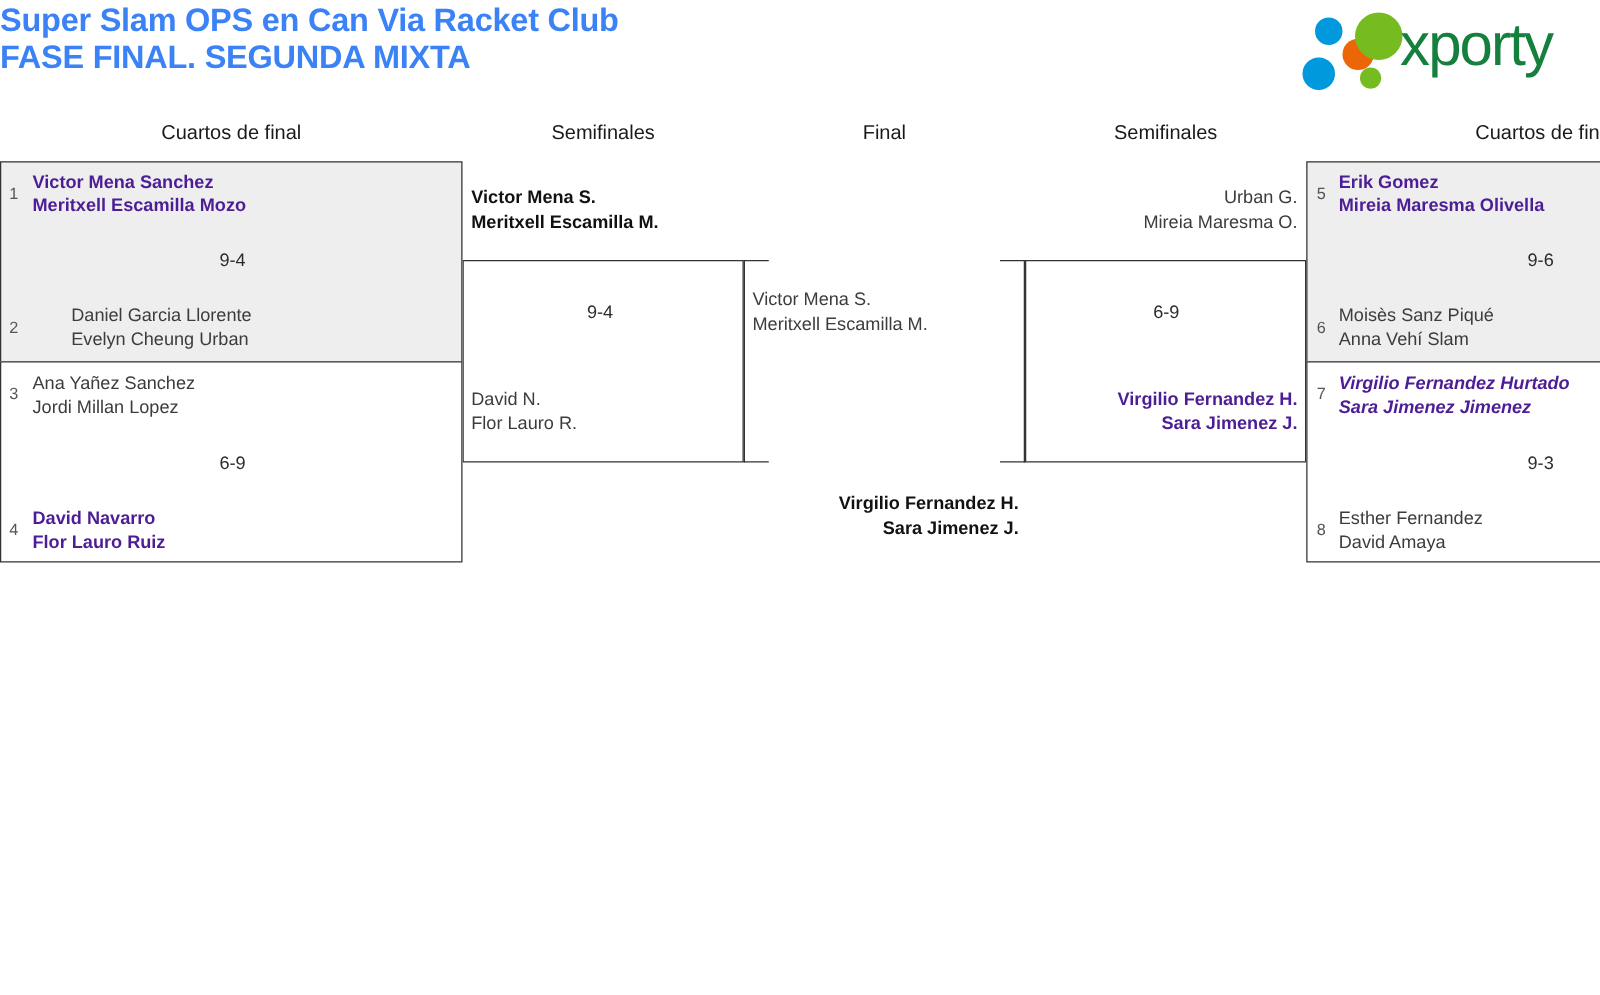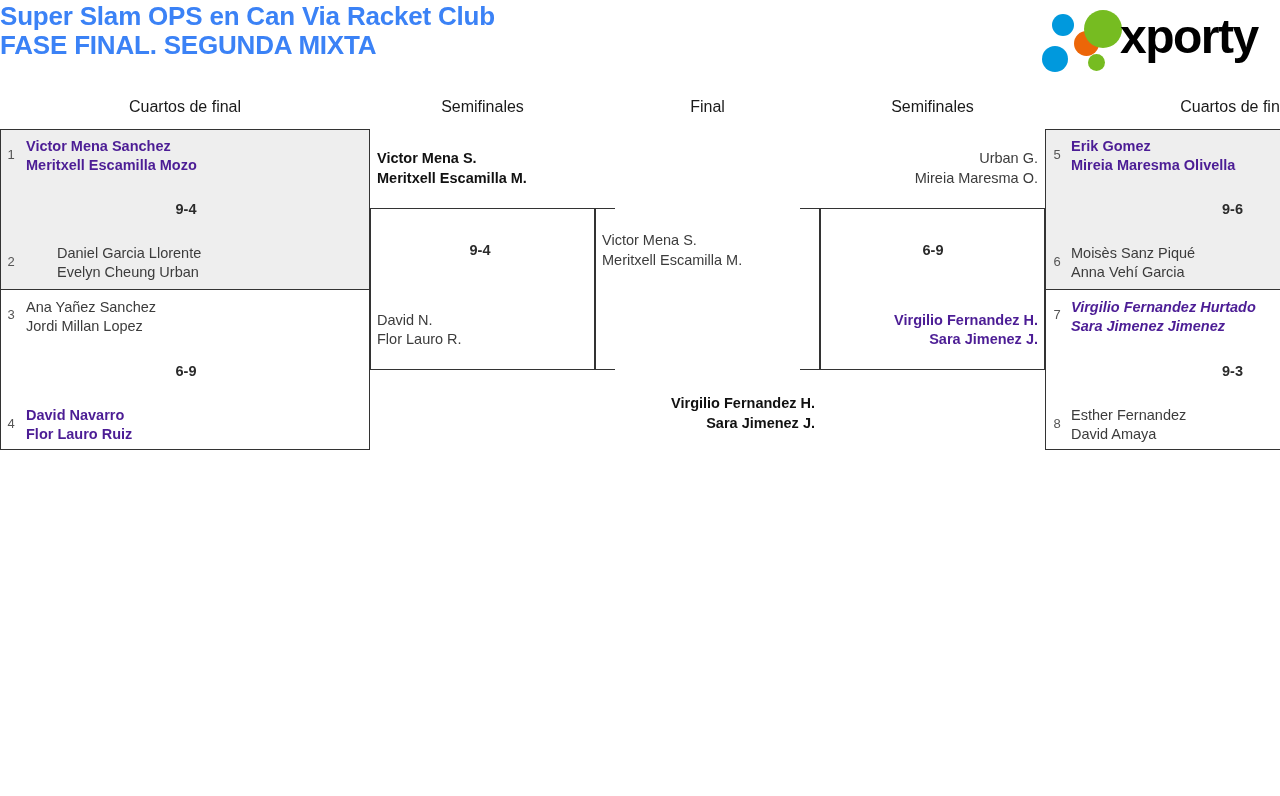--- a/index.html
+++ b/index.html
@@ -27,22 +27,22 @@
     color: #3b82f6;
     white-space: nowrap;
   }
 
   .logo {
     position: absolute; right: 8px; top: 4px;
     width: 240px; height: 66px;
   }
   .logo-word {
     position: absolute; left: 88px; top: 3px;
-    font-size: 48px; font-weight: 700;
-    color: #000000; letter-spacing: -1.5px;
+    font-size: 48px; font-weight: 400;
+    color: #15803d; letter-spacing: -1.5px;
     line-height: 60px;
   }
   .dot { position: absolute; border-radius: 50%; }
   .dot-a { left: 20px;  top: 10px; width: 22px; height: 22px; background: #0099dd; }
   .dot-b { left: 10px;  top: 42px; width: 26px; height: 26px; background: #0099dd; }
   .dot-c { left: 42px;  top: 27px; width: 25px; height: 25px; background: #ec6608; }
   .dot-d { left: 52px;  top: 6px;  width: 38px; height: 38px; background: #76bc21; }
   .dot-e { left: 56px;  top: 50px; width: 17px; height: 17px; background: #76bc21; }
 
   
@@ -103,21 +103,21 @@
     position: absolute;
     font-size: 13px; line-height: 16px;
     color: #555555; font-weight: 400;
     width: 18px; text-align: center;
   }
 
   
   .score {
     position: absolute;
     font-size: 14.5px; line-height: 19px;
-    color: #2b2b2b; font-weight: 700;
+    color: #2b2b2b; font-weight: 400;
     white-space: nowrap;
   }
   .score.c { text-align: center; }
   .score.r { text-align: right; }
 
   
   .advance {
     position: absolute;
     font-size: 14.5px; line-height: 20px;
     white-space: nowrap;
@@ -214,21 +214,21 @@
   <div class="box qf-r qf-r1 shaded"></div>
   <div class="seed" style="left:1048px; top:147px;">5</div>
   <div class="team win" style="left:1071px; top:137px;">
     <span class="ln">Erik Gomez</span>
     <span class="ln">Mireia Maresma Olivella</span>
   </div>
   <div class="score r" style="left:1060px; top:200px; width:183px;">9-6</div>
   <div class="seed" style="left:1048px; top:254px;">6</div>
   <div class="team lose" style="left:1071px; top:244px;">
     <span class="ln">Moisès Sanz Piqué</span>
-    <span class="ln">Anna Vehí Garcia</span>
+    <span class="ln">Anna Vehí Slam</span>
   </div>
 
   <div class="box qf-r qf-r2"></div>
   <div class="seed" style="left:1048px; top:307px;">7</div>
   <div class="team win" style="left:1071px; top:298px;font-style:italic;">
     <span class="ln">Virgilio Fernandez Hurtado</span>
     <span class="ln">Sara Jimenez Jimenez</span>
   </div>
   <div class="score r" style="left:1060px; top:362px; width:183px;">9-3</div>
   <div class="seed" style="left:1048px; top:416px;">8</div>

